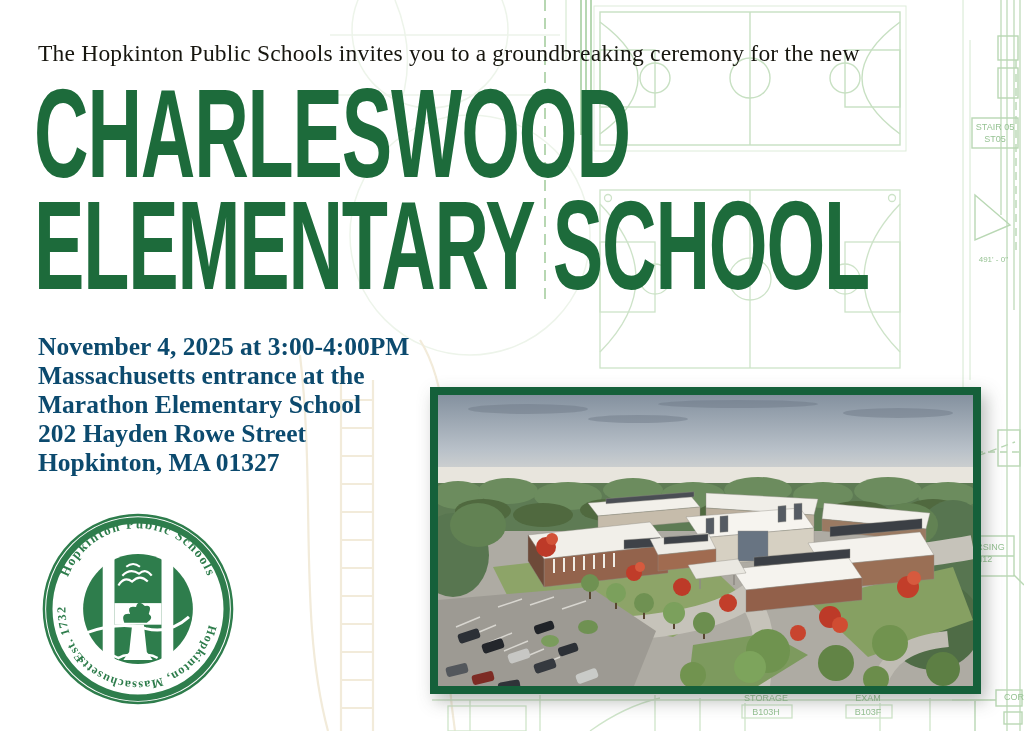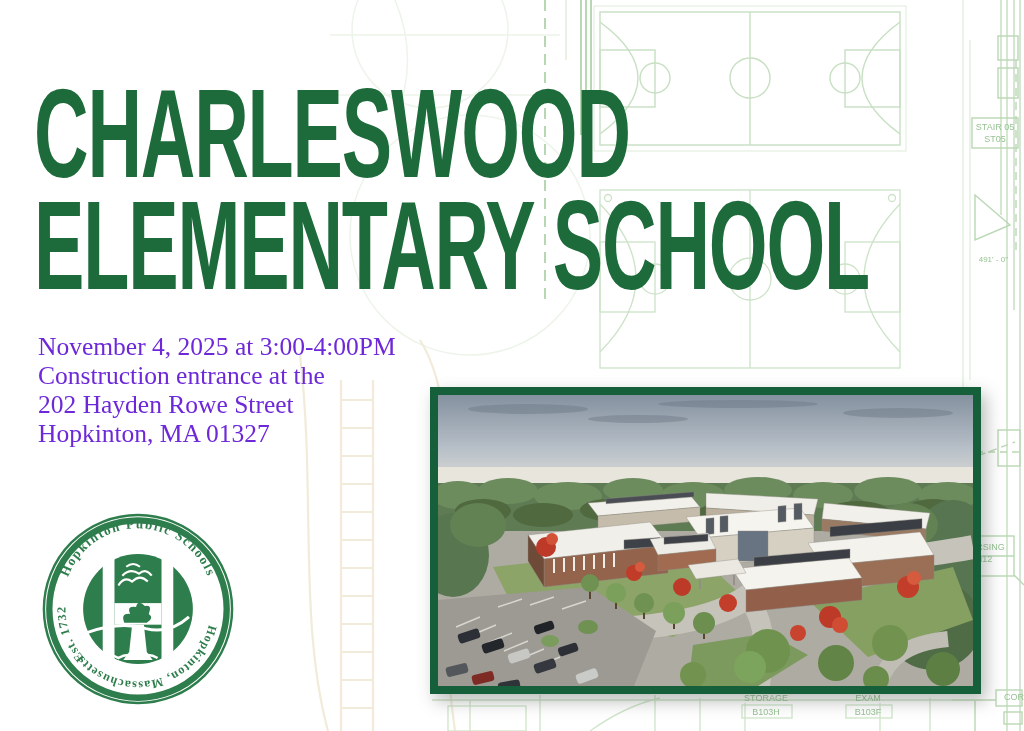--- a/index.html
+++ b/index.html
@@ -8,21 +8,21 @@
   svg{display:block;}
   .blueprint{position:absolute;left:0;top:0;z-index:0;}
   .intro{position:absolute;left:38px;top:40px;z-index:3;font-size:23.5px;color:#17160f;
          letter-spacing:.2px;white-space:nowrap;}
   .title-line{position:absolute;left:34px;z-index:3;font-family:"Liberation Sans",sans-serif;
          font-weight:700;font-size:126px;line-height:1;letter-spacing:-2px;color:#1d6b3b;
          transform:scaleX(.60);transform-origin:0 0;white-space:nowrap;}
   .title-line.l1{top:71px;}
   .title-line.l2{top:183px;}
   .details{position:absolute;left:38px;top:332px;z-index:3;font-size:25.5px;line-height:1.14;
-         font-weight:400;color:#6d28d9;}
+         font-weight:700;color:#0c4a6e;}
   .seal{position:absolute;left:40px;top:511px;width:196px;height:196px;z-index:3;}
   .render-frame{position:absolute;left:430px;top:387px;width:551px;height:307px;z-index:4;
          border:8px solid #15603a;box-sizing:border-box;background:#a9aeb4;
          box-shadow:5px 7px 16px rgba(70,80,70,.38);}
   .bp-label{font-family:"Liberation Sans",sans-serif;font-size:9px;fill:#97c394;}
   .bp-label.sm{font-size:8px;}
   .seal-arc{font-family:"Liberation Serif",serif;font-weight:700;font-size:13.5px;
          fill:#2e7d4c;letter-spacing:1.5px;}
   .seal-arc.sm{font-size:12.5px;letter-spacing:1px;}
 </style>
@@ -113,27 +113,29 @@
       <text class="bp-label" x="984" y="550" text-anchor="middle">NURSING</text>
       <text class="bp-label" x="984" y="562" text-anchor="middle">N12</text>
       <text class="bp-label" x="766" y="701" text-anchor="middle">STORAGE</text>
       <text class="bp-label" x="766" y="715" text-anchor="middle">B103H</text>
       <text class="bp-label" x="868" y="701" text-anchor="middle">EXAM</text>
       <text class="bp-label" x="868" y="715" text-anchor="middle">B103F</text>
       <text class="bp-label" x="1024" y="700" text-anchor="end">COR</text>
     </g>
   </svg>
 
+  <div class="intro">The Hopkinton Public Schools invites you to a groundbreaking ceremony for the new</div>
 
   <div class="title-line l1">CHARLESWOOD</div>
   <div class="title-line l2">ELEMENTARY SCHOOL</div>
 
   <div class="details">
     <div>November 4, 2025 at 3:00-4:00PM</div>
-    <div>Construction entrance at the</div>
+    <div>Massachusetts entrance at the</div>
+    <div>Marathon Elementary School</div>
     <div>202 Hayden Rowe Street</div>
     <div>Hopkinton, MA 01327</div>
   </div>
 
   <svg class="seal" viewBox="0 0 200 200">
     <defs>
       <path id="sealTop" d="M26.6,74 A76,76 0 0 1 173.4,74"></path>
       <path id="sealBottom" d="M173.3,110.3 A74,74 0 0 1 39.4,142.4"></path>
       <path id="sealLeft" d="M54.4,158.3 A74,74 0 0 1 27.6,84.6"></path>
     </defs>

